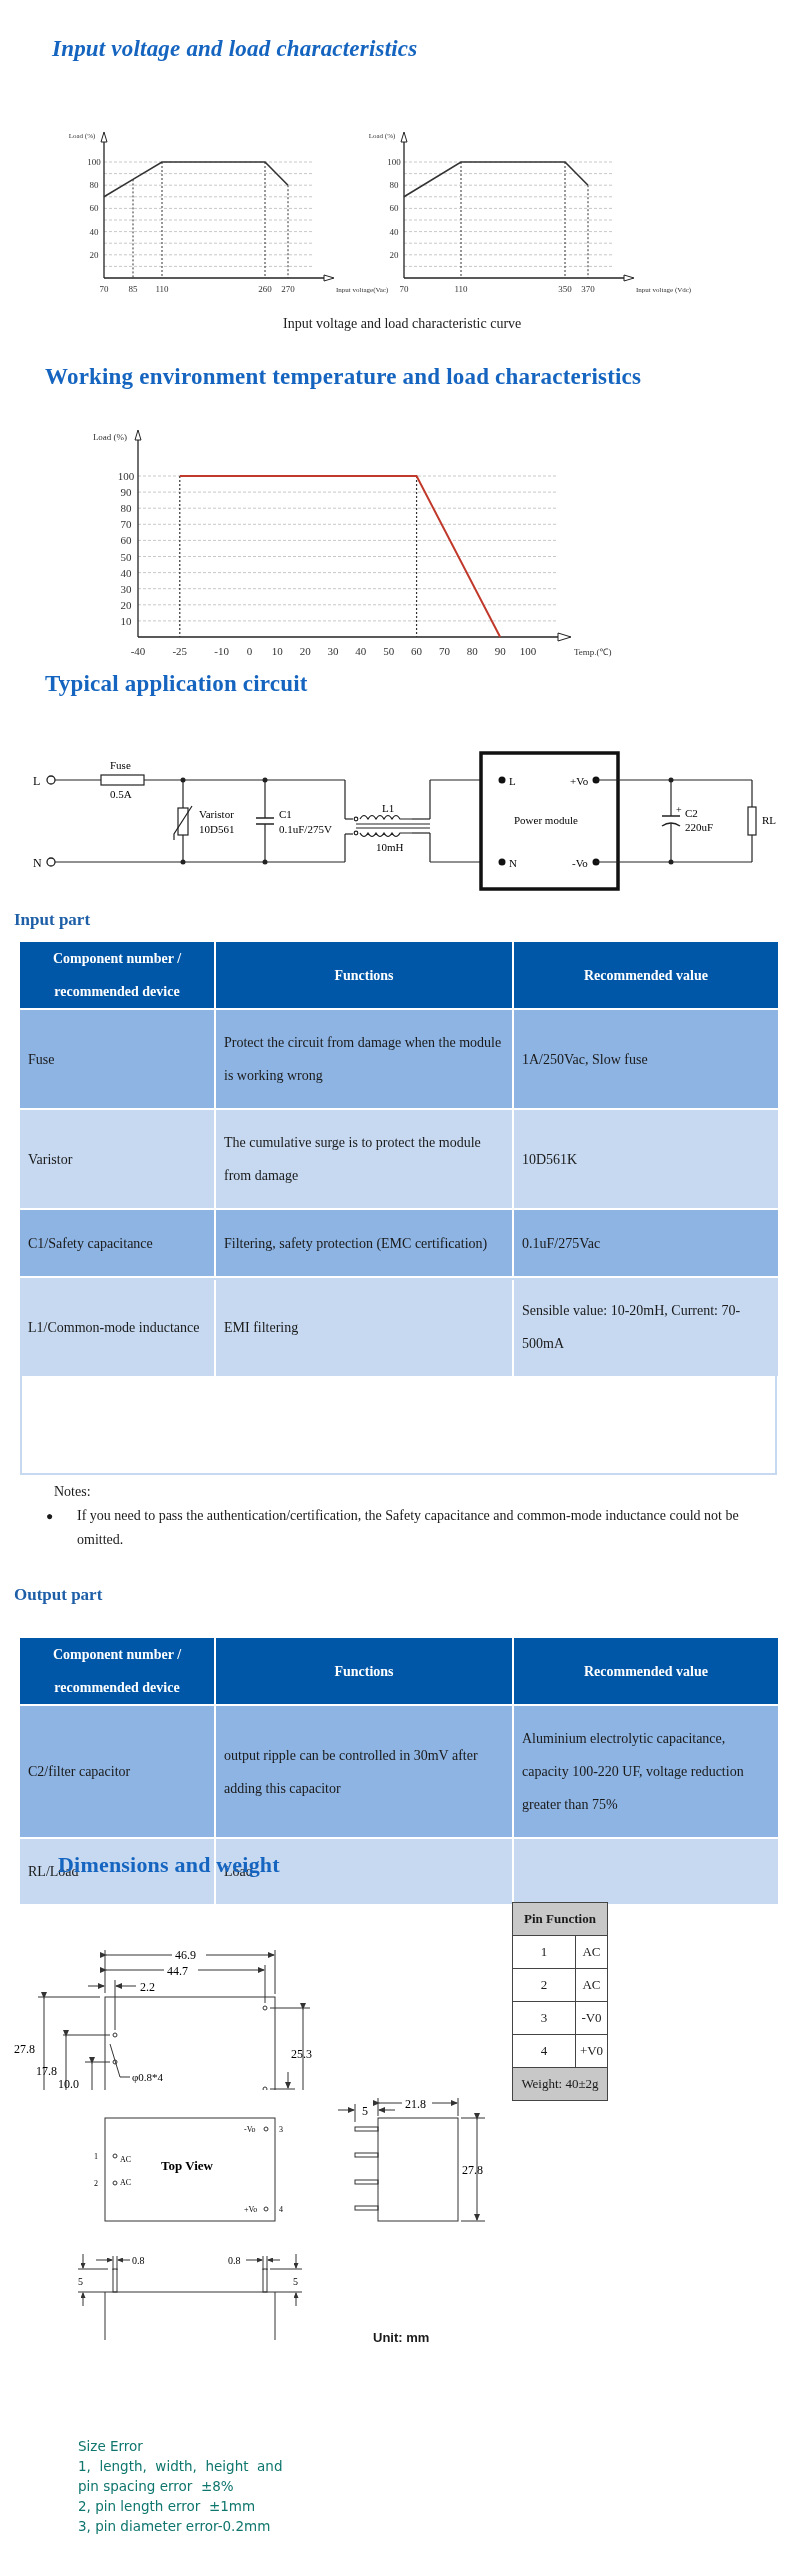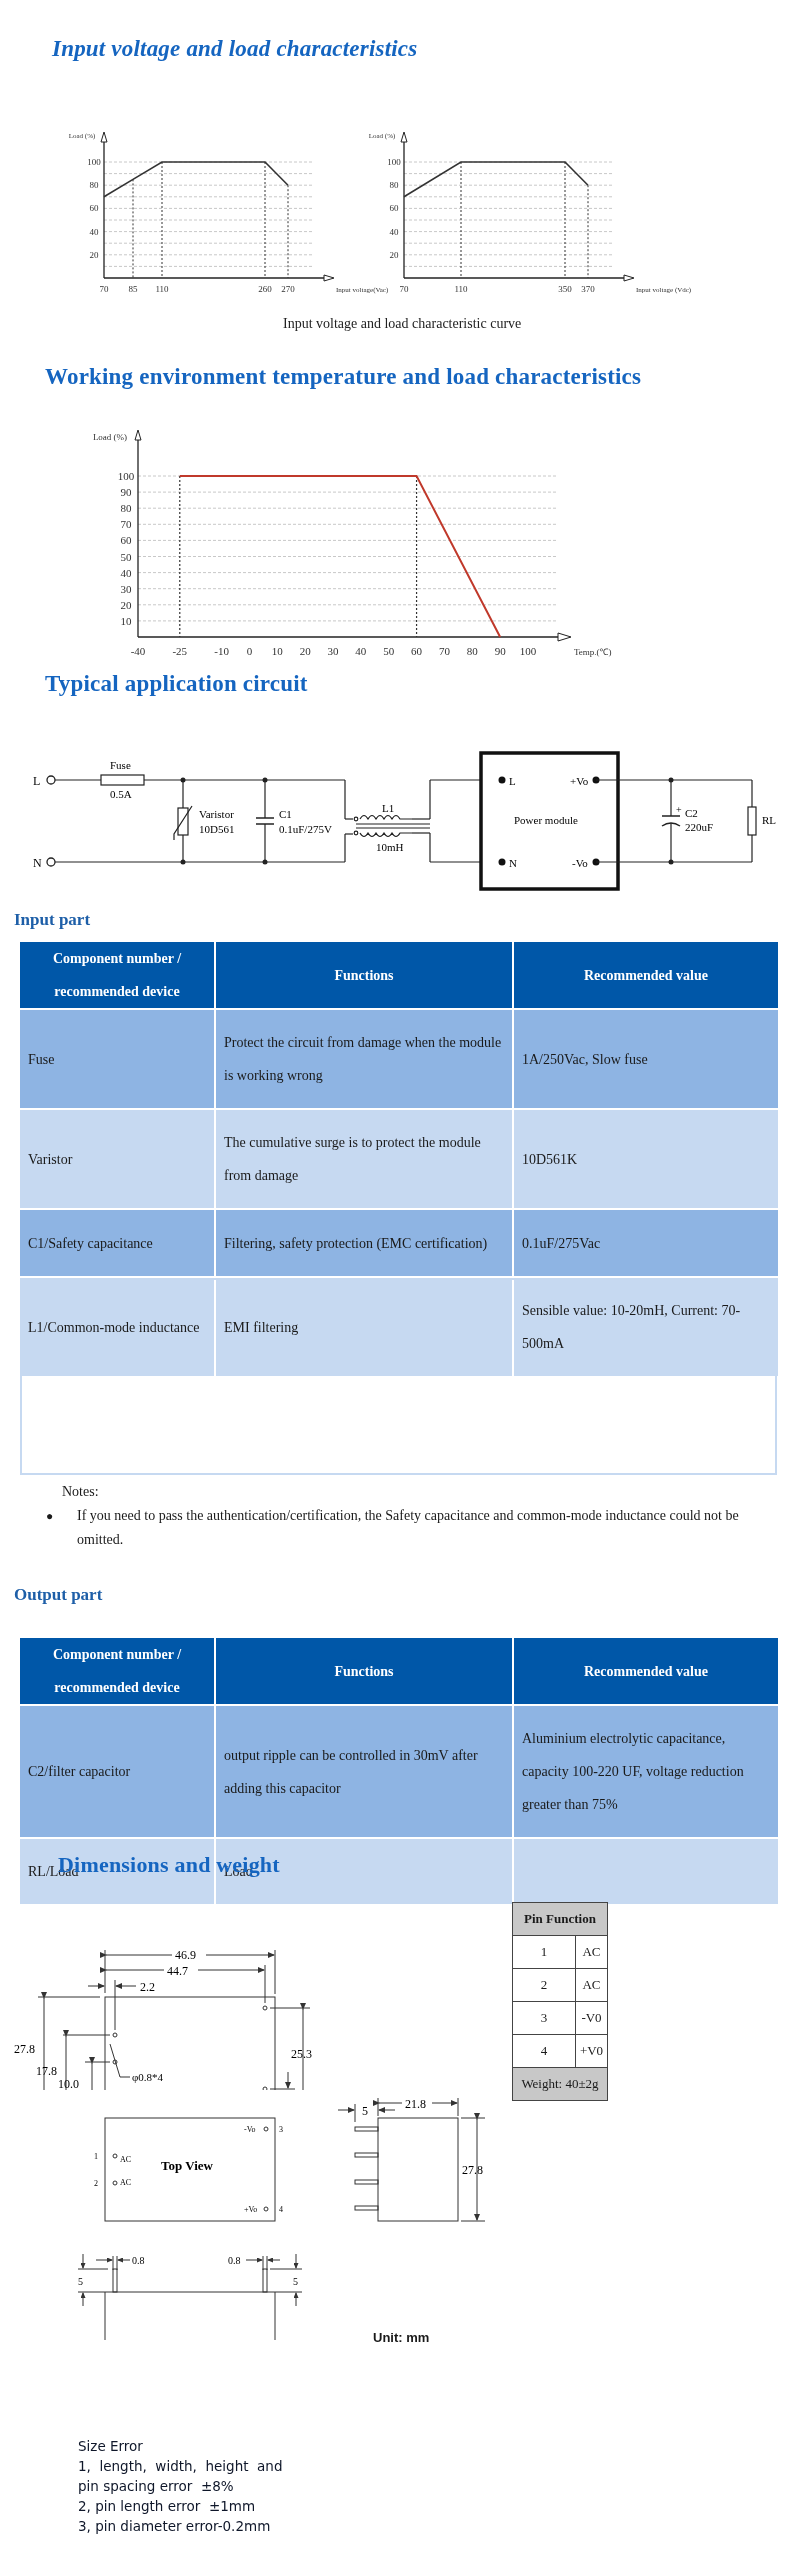--- a/index.html
+++ b/index.html
@@ -24,21 +24,21 @@
   .notes { position:absolute; left:46px; top:1480px; font-size:14px; line-height:24px; width:740px; }
   .notes .bullet { position:relative; padding-left:31px; }
   .notes .bullet::before { content:"\25CF"; position:absolute; left:0; top:0; font-size:12px; }
 
   table.pins { position:absolute; left:512px; top:1902px; border-collapse:collapse; font-family:"Liberation Serif", serif; font-size:13px; }
   table.pins td, table.pins th { border:1.5px solid #444; text-align:center; height:30px; }
   table.pins th { background:#c8c8c8; font-weight:bold; }
   table.pins td.w { background:#c8c8c8;text-align:center; }
 
   .sans { font-family:"Liberation Sans", sans-serif; }
-  .size-error { position:absolute; left:78px; top:2436px; font-family:"DejaVu Sans", sans-serif; font-size:13.5px; line-height:20px; color:#0f172a; }
+  .size-error { position:absolute; left:78px; top:2436px; font-family:"DejaVu Sans", sans-serif; font-size:13.5px; line-height:20px; color:#0f766e; }
 </style>
 </head>
 <body>
 
 <div class="h1" style="left:52px;top:36px;font-style:italic;">Input voltage and load characteristics</div>
 
 <svg class="abs" style="left:0;top:110px;" width="800" height="230">
   <g id="vchart1">
       <line x1="104" y1="156.4" x2="314" y2="156.4" stroke="#c8c8c8" stroke-dasharray="3 2" stroke-width="1"></line>
       <line x1="104" y1="144.8" x2="314" y2="144.8" stroke="#c8c8c8" stroke-dasharray="3 2" stroke-width="1"></line>
@@ -282,21 +282,21 @@
     <td>EMI filtering</td>
     <td>Sensible value: 10-20mH, Current: 70-500mA</td>
   </tr>
 </tbody>
   </table>
 
 <div class="photos">
 </div>
 
 <div class="notes">
-  <div style="margin-left:16px;">Notes:</div>
+  <div style="margin-left:8px;">Notes:</div>
   <div class="bullet">If you need to pass the authentication/certification, the Safety capacitance and common-mode inductance could not be omitted.</div>
 </div>
 
 <div class="h2" style="left:14px;top:1585px;">Output part</div>
 
 <table class="spec" style="left:18px;top:1636px;width:762px;">
   <colgroup>
       <col style="width:194px">
       <col style="width:296px">
       <col style="width:264px">

